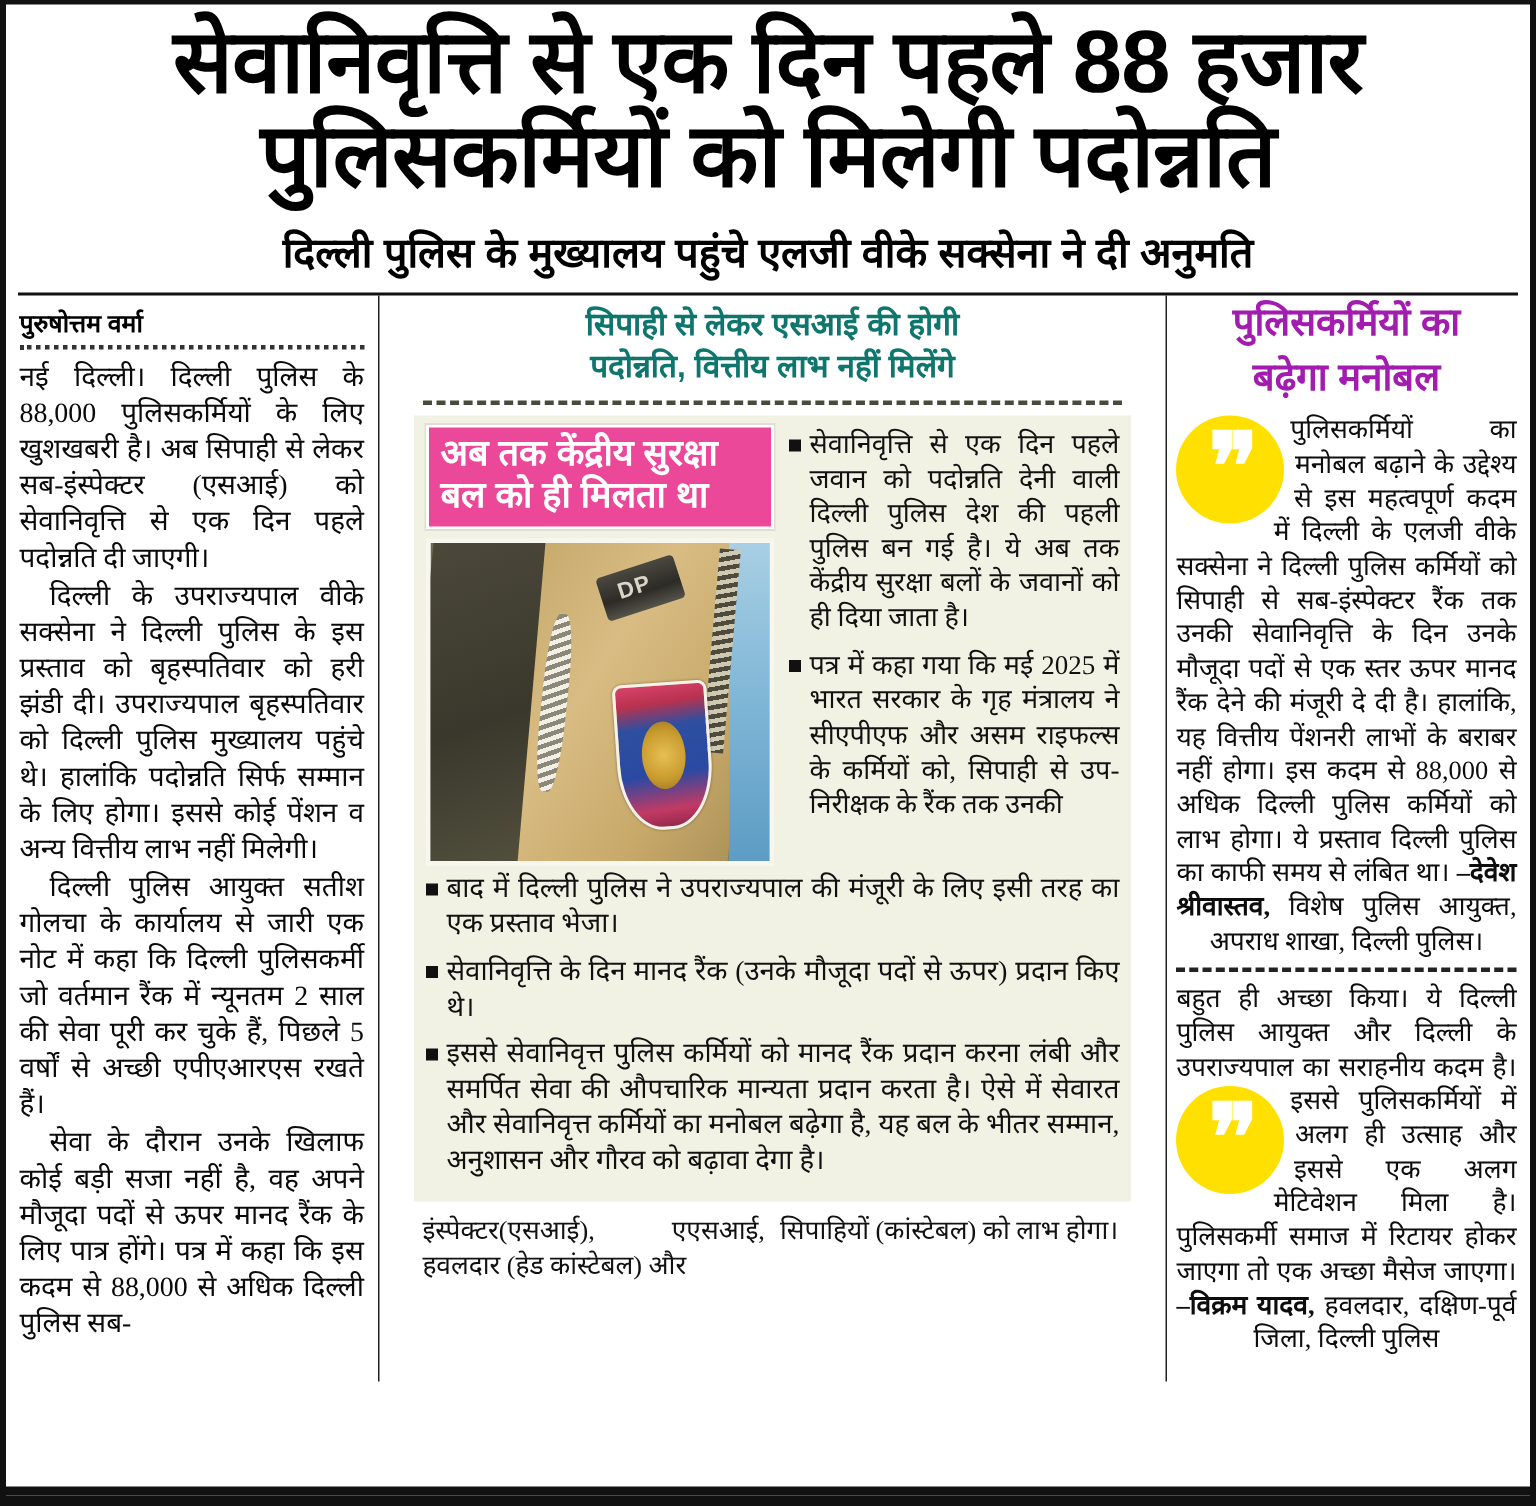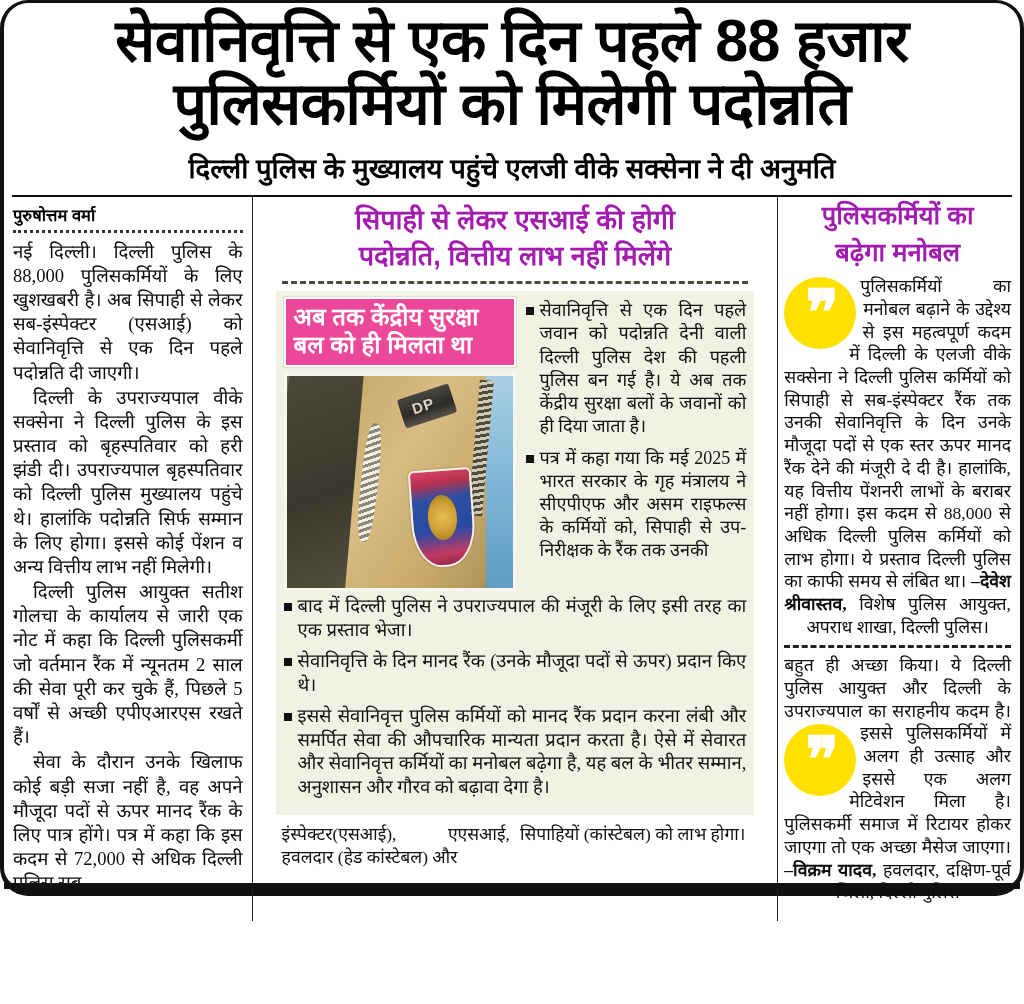--- a/index.html
+++ b/index.html
@@ -8,27 +8,26 @@
     width: 1024px;
     height: 1004px;
     background: #ffffff;
     font-family: "Liberation Serif", "DejaVu Serif", serif;
     overflow: hidden;
   }
 
   #page {
     position: relative;
     width: 1024px;
-    height: 896px;
+    height: 1004px;
     background: #ffffff;
     border-left: 4px solid #111;
     border-right: 4px solid #111;
     border-bottom: 7px solid #111;
     border-top: 3px solid #111;
-    border-radius: 28px;
   }
 
   
   .headline-block {
     padding: 4px 10px 0 10px;
   }
   .headline-line {
     font-family: "Liberation Sans", "DejaVu Sans", sans-serif;
     font-weight: bold;
     font-size: 60px;
@@ -109,24 +108,24 @@
     margin-bottom: 1px;
     word-spacing: 0px;
     hyphens: none;
   }
   .para { text-indent: 20px; }
 
   
   .center-title {
     font-family: "Liberation Sans", "DejaVu Sans", sans-serif;
     font-weight: bold;
-    font-size: 27px;
+    font-size: 21px;
     line-height: 1.18;
     text-align: center;
-    color: #a21caf;
+    color: #0f766e;
     padding: 4px 4px 0 4px;
   }
   .center-dashed {
     border-bottom: 3px dashed #4a4a3c;
     margin: 9px 6px 7px 6px;
     height: 1px;
   }
 
   .center-panel {
     background: #f2f2e4;
@@ -327,21 +326,21 @@
   <div class="rule-thin"></div>
 
   <div class="body-wrap">
 
     <div class="col-left">
       <div class="byline">पुरुषोत्तम वर्मा</div>
       <div class="dotted-rule"></div>
       <div class="lead-para">नई दिल्ली। दिल्ली पुलिस के 88,000 पुलिसकर्मियों के लिए खुशखबरी है। अब सिपाही से लेकर सब-इंस्पेक्टर (एसआई) को सेवानिवृत्ति से एक दिन पहले पदोन्नति दी जाएगी।</div>
       <div class="para">दिल्ली के उपराज्यपाल वीके सक्सेना ने दिल्ली पुलिस के इस प्रस्ताव को बृहस्पतिवार को हरी झंडी दी। उपराज्यपाल बृहस्पतिवार को दिल्ली पुलिस मुख्यालय पहुंचे थे। हालांकि पदोन्नति सिर्फ सम्मान के लिए होगा। इससे कोई पेंशन व अन्य वित्तीय लाभ नहीं मिलेगी।</div>
       <div class="para">दिल्ली पुलिस आयुक्त सतीश गोलचा के कार्यालय से जारी एक नोट में कहा कि दिल्ली पुलिसकर्मी जो वर्तमान रैंक में न्यूनतम 2 साल की सेवा पूरी कर चुके हैं, पिछले 5 वर्षों से अच्छी एपीएआरएस रखते हैं।</div>
-      <div class="para">सेवा के दौरान उनके खिलाफ कोई बड़ी सजा नहीं है, वह अपने मौजूदा पदों से ऊपर मानद रैंक के लिए पात्र होंगे। पत्र में कहा कि इस कदम से 72,000 से अधिक दिल्ली पुलिस सब-</div>
+      <div class="para">सेवा के दौरान उनके खिलाफ कोई बड़ी सजा नहीं है, वह अपने मौजूदा पदों से ऊपर मानद रैंक के लिए पात्र होंगे। पत्र में कहा कि इस कदम से 88,000 से अधिक दिल्ली पुलिस सब-</div>
     </div>
 
     <div class="col-center">
       <div class="center-title">सिपाही से लेकर एसआई की होगी</div>
       <div class="center-title">पदोन्नति, वित्तीय लाभ नहीं मिलेंगे</div>
       <div class="center-dashed"></div>
 
       <div class="center-panel">
         <div class="panel-top">
 

